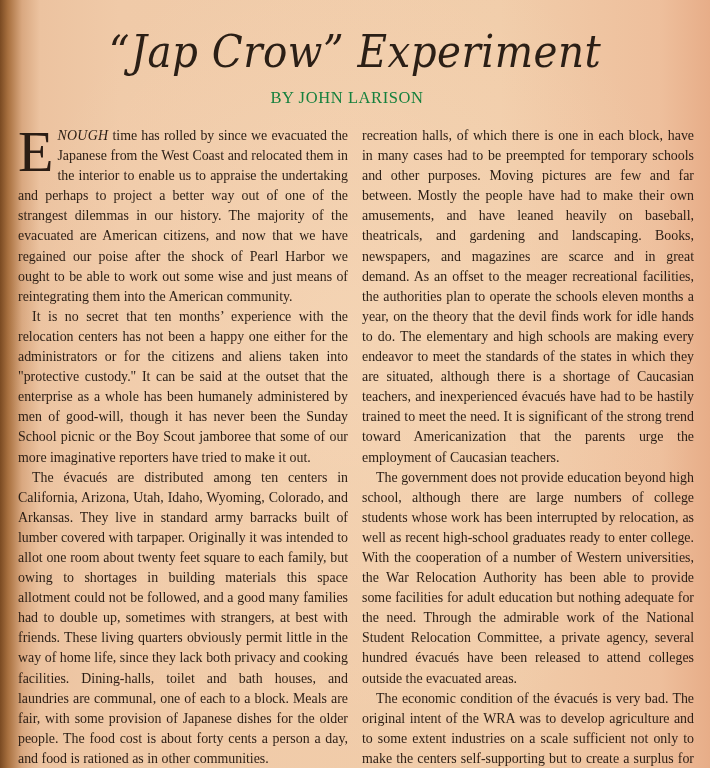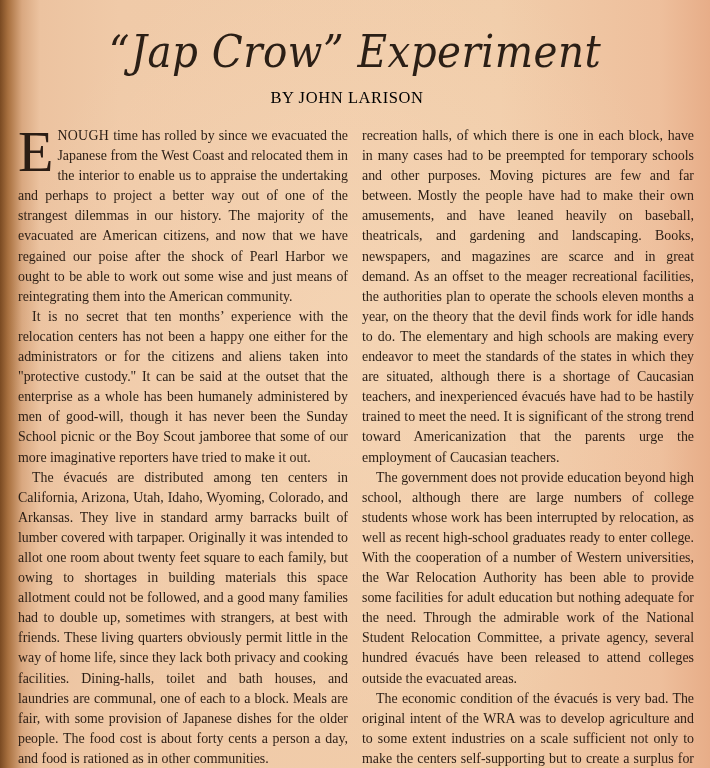--- a/index.html
+++ b/index.html
@@ -15,35 +15,35 @@
     }
     .title {
       position: absolute; top: 26px; left: 0; width: 710px; text-align: center;
       font-family: "DejaVu Serif", "Liberation Serif", serif;
       font-style: italic; font-size: 44px; letter-spacing: 0.5px;
       color: #2b1f16; margin: 0; font-weight: normal;
       transform: scaleX(0.92);
     }
     .byline {
       position: absolute; top: 88px; left: 0; width: 694px; text-align: center;
-      font-size: 16.5px; letter-spacing: 0.6px; color: #000000;
+      font-size: 16.5px; letter-spacing: 0.6px; color: #15803d;
     }
     .col {
       position: absolute; top: 126px; font-size: 13.9px; line-height: 20.1px;
       text-align: justify; color: #2a1d14;
     }
     .col.left { left: 18px; width: 330px; }
     .col.right { left: 362px; width: 332px; }
     .col p { margin: 0; text-indent: 14px; }
     .col p.first { text-indent: 0; }
     .dropcap {
       float: left; font-size: 58px; line-height: 48px; margin: 2px 4px 0 0;
       font-family: "Liberation Serif", serif; color: #2a1d14;
     }
-    .smallcaps { letter-spacing: 0.3px; }
+    .smallcaps { letter-spacing: 0.3px; font-style: italic; }
   </style>
 </head>
 <body>
 
 <div class="page-shade"></div>
 
 <h1 class="title">“Jap Crow” Experiment</h1>
 <div class="byline">BY JOHN LARISON</div>
 
 <div class="col left">

